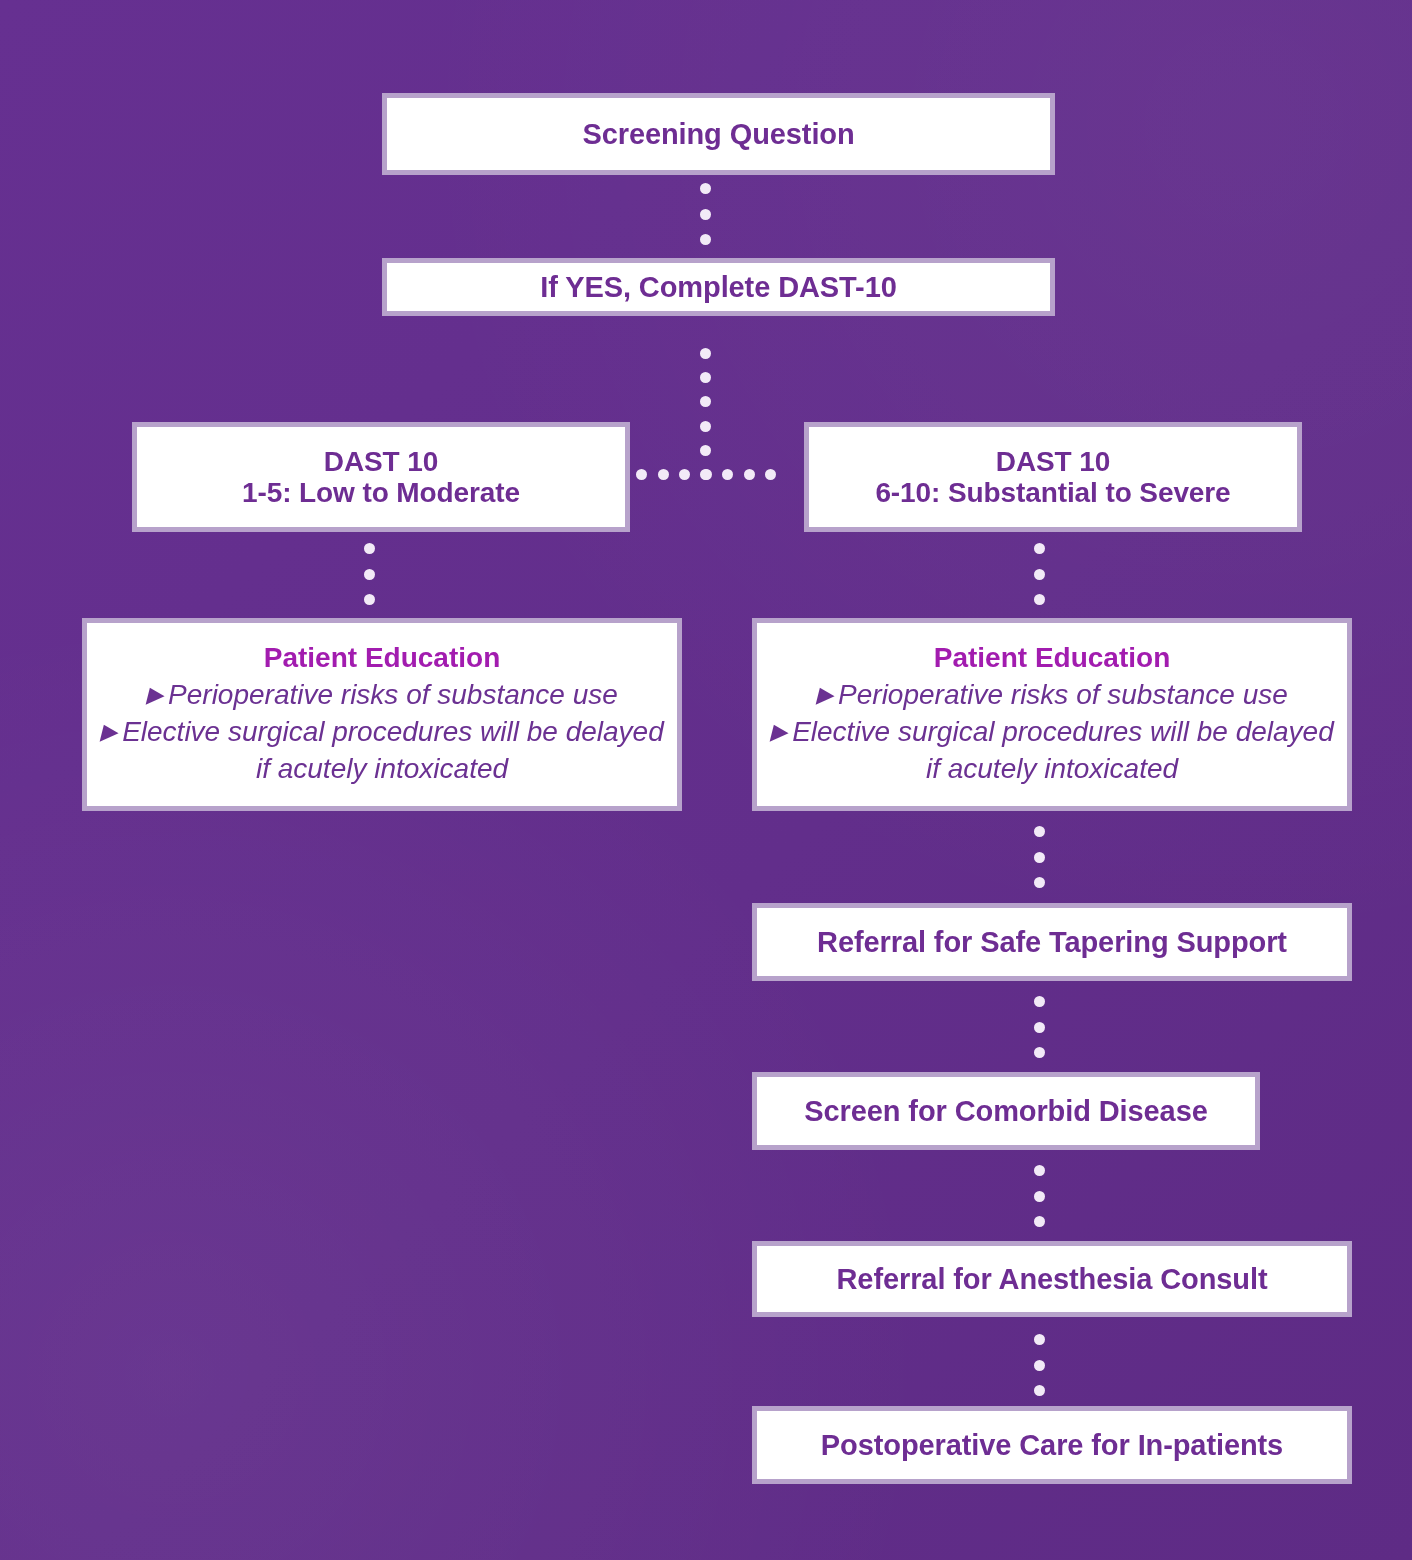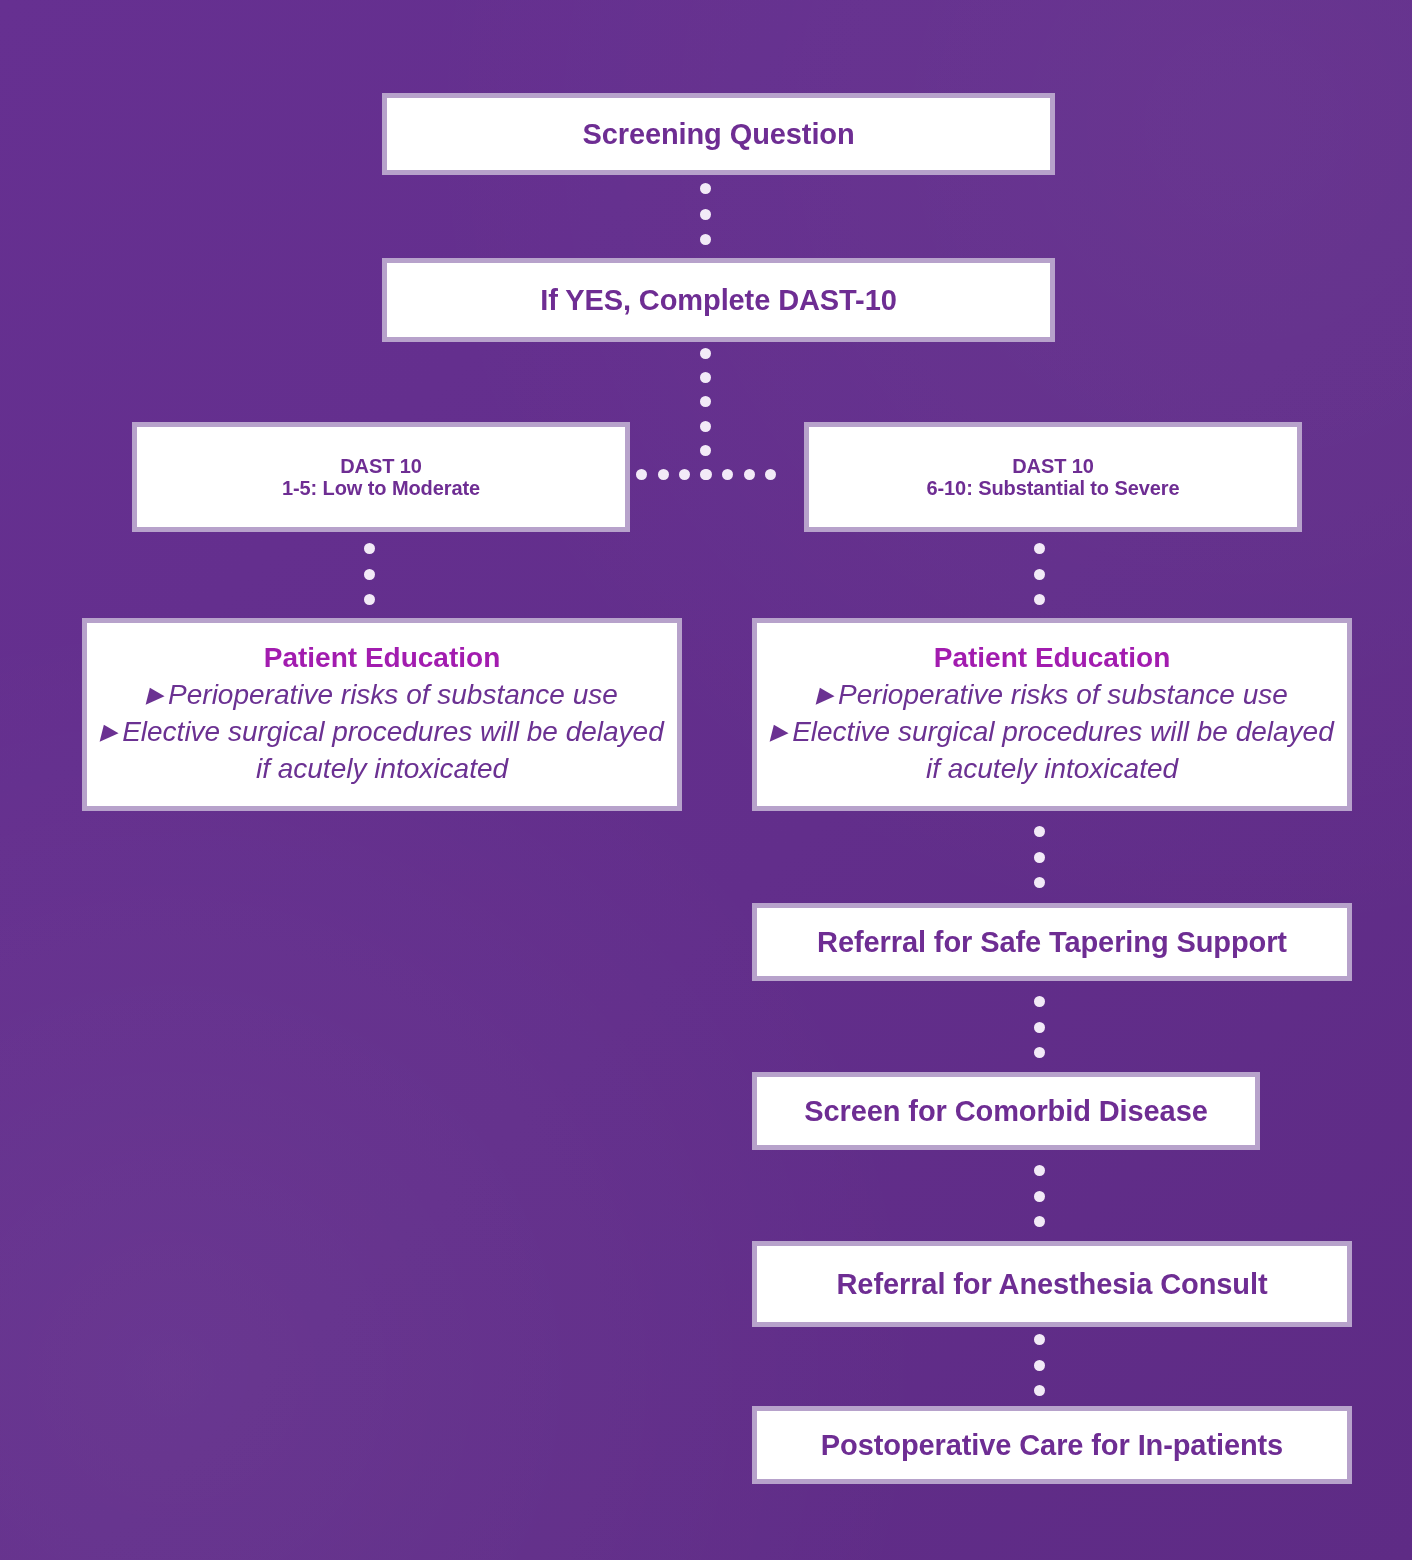--- a/index.html
+++ b/index.html
@@ -44,21 +44,21 @@
     line-height: 1.12;
     white-space: nowrap;
   }
   .node.single .title {
     font-size: 29px;
   }
   .node.two-line {
     line-height: 1.18;
   }
   .node.two-line .title {
-    font-size: 20px;
+    font-size: 28px;
     white-space: normal;
   }
 
   
   .edu .edu-head {
     font-size: 28px;
     font-weight: bold;
     color: #a21caf;
     margin-bottom: 2px;
   }
@@ -114,21 +114,21 @@
   <div class="node single" style="left:370px; top:93px; width:673px; height:82px;">
     <span class="title">Screening Question</span>
   </div>
 
   <div class="dots-v" style="left:700px; top:183px; width:11px; height:62px;">
     <span class="dot"></span>
     <span class="dot"></span>
     <span class="dot"></span>
   </div>
 
-  <div class="node single" style="left:370px; top:258px; width:673px; height:84px;">
+  <div class="node single" style="left:370px; top:258px; width:673px; height:58px;">
     <span class="title">If YES, Complete DAST-10</span>
   </div>
 
   <div class="dots-v" style="left:700px; top:348px; width:11px; height:132px;">
     <span class="dot"></span>
     <span class="dot"></span>
     <span class="dot"></span>
     <span class="dot"></span>
     <span class="dot"></span>
     <span class="dot"></span>
@@ -209,21 +209,21 @@
   <div class="node single" style="left:740px; top:1072px; width:508px; height:78px;">
     <span class="title">Screen for Comorbid Disease</span>
   </div>
 
   <div class="dots-v" style="left:1034px; top:1165px; width:11px; height:62px;">
     <span class="dot"></span>
     <span class="dot"></span>
     <span class="dot"></span>
   </div>
 
-  <div class="node single" style="left:740px; top:1241px; width:600px; height:86px;">
+  <div class="node single" style="left:740px; top:1241px; width:600px; height:76px;">
     <span class="title">Referral for Anesthesia Consult</span>
   </div>
 
   <div class="dots-v" style="left:1034px; top:1334px; width:11px; height:62px;">
     <span class="dot"></span>
     <span class="dot"></span>
     <span class="dot"></span>
   </div>
 
   <div class="node single" style="left:740px; top:1406px; width:600px; height:78px;">

